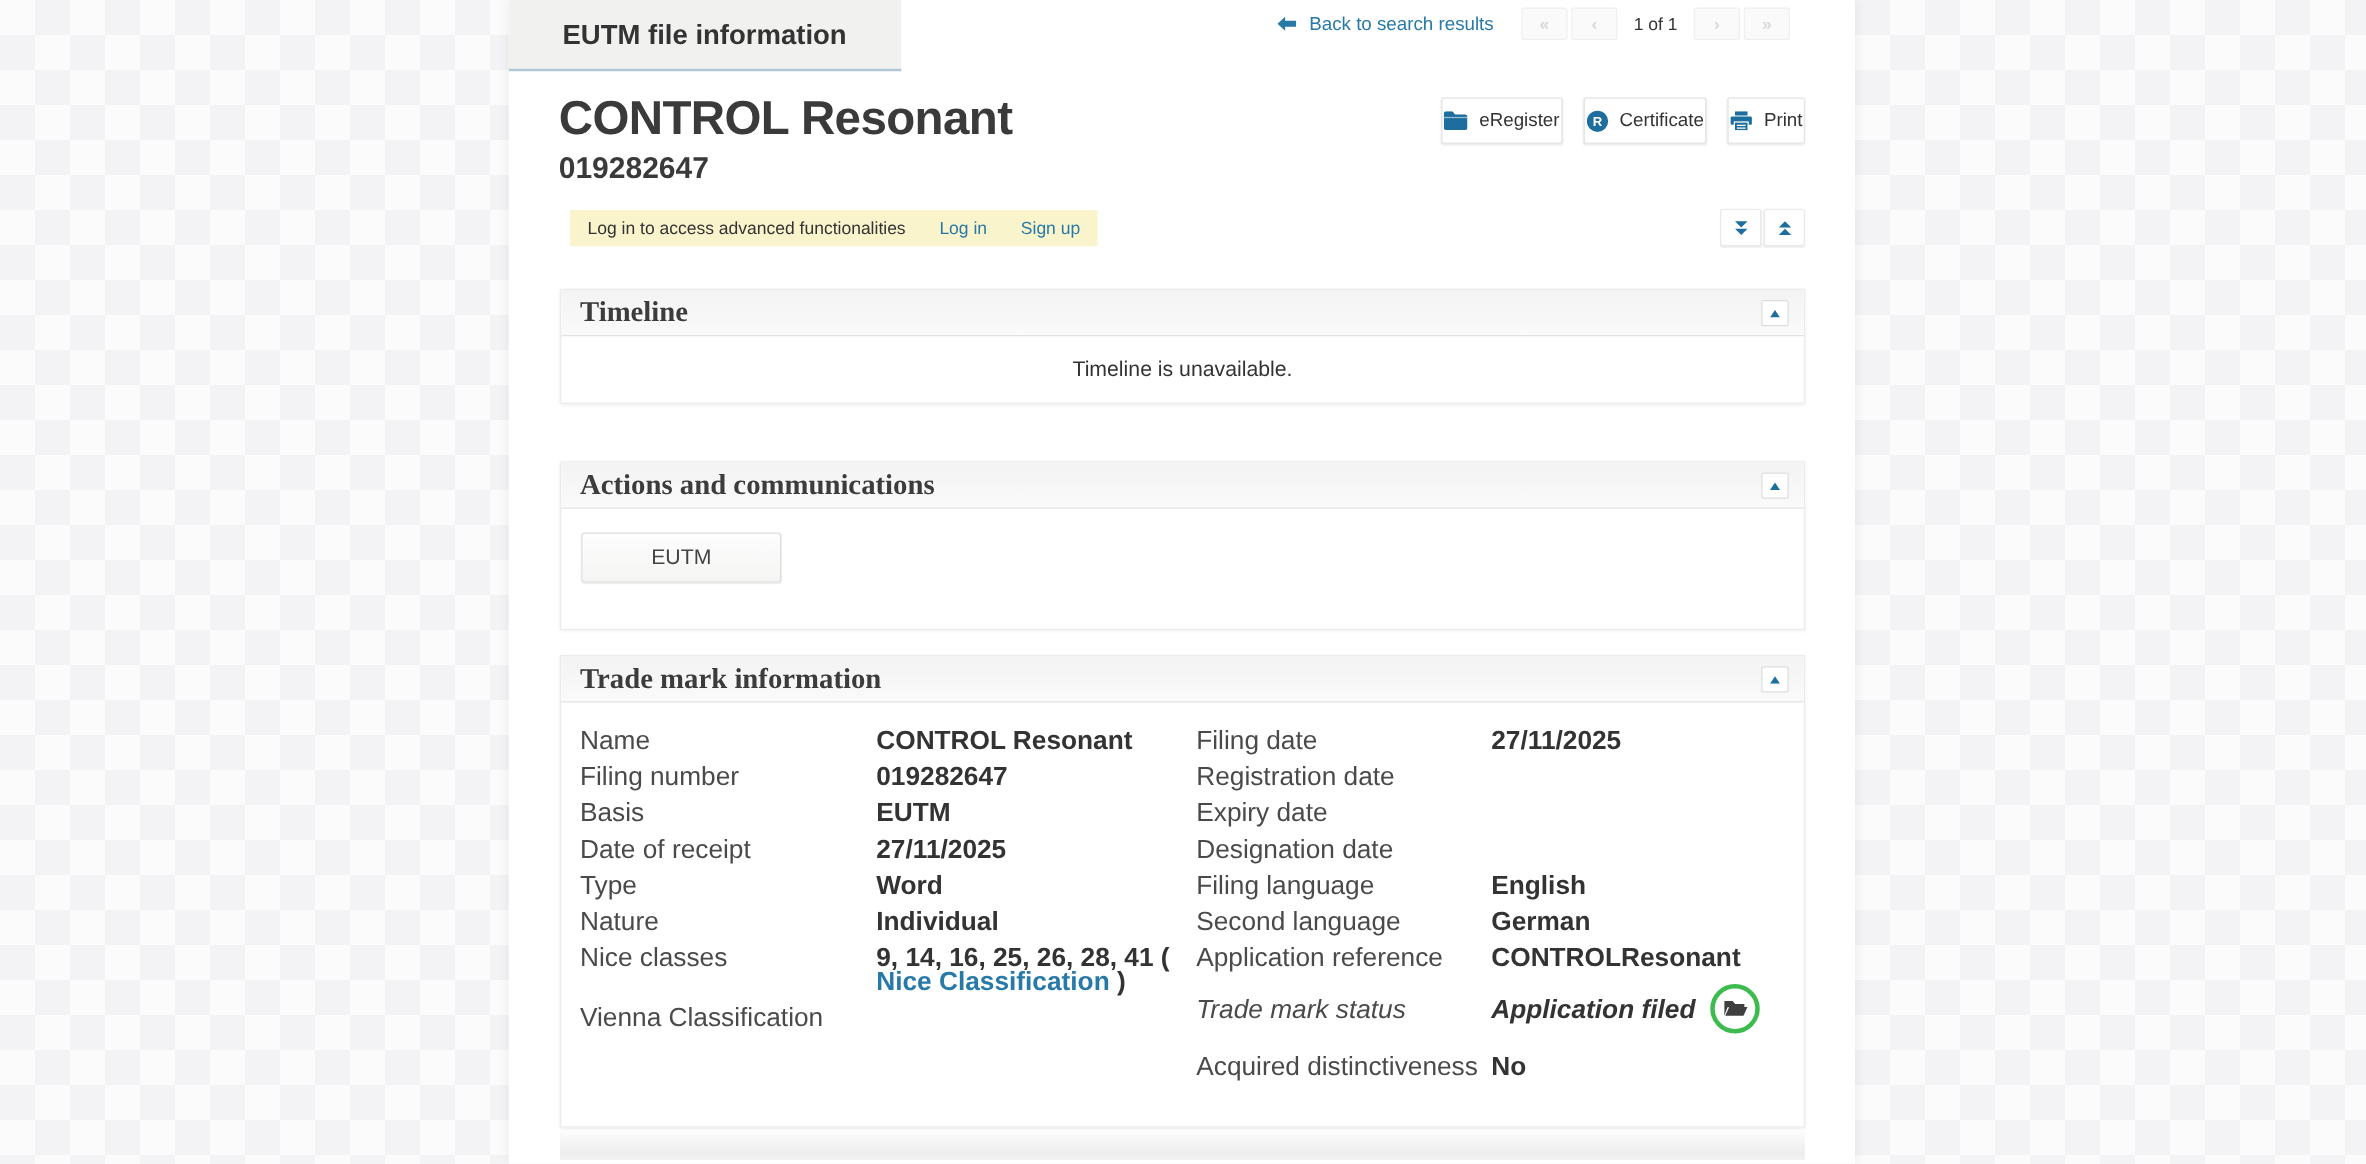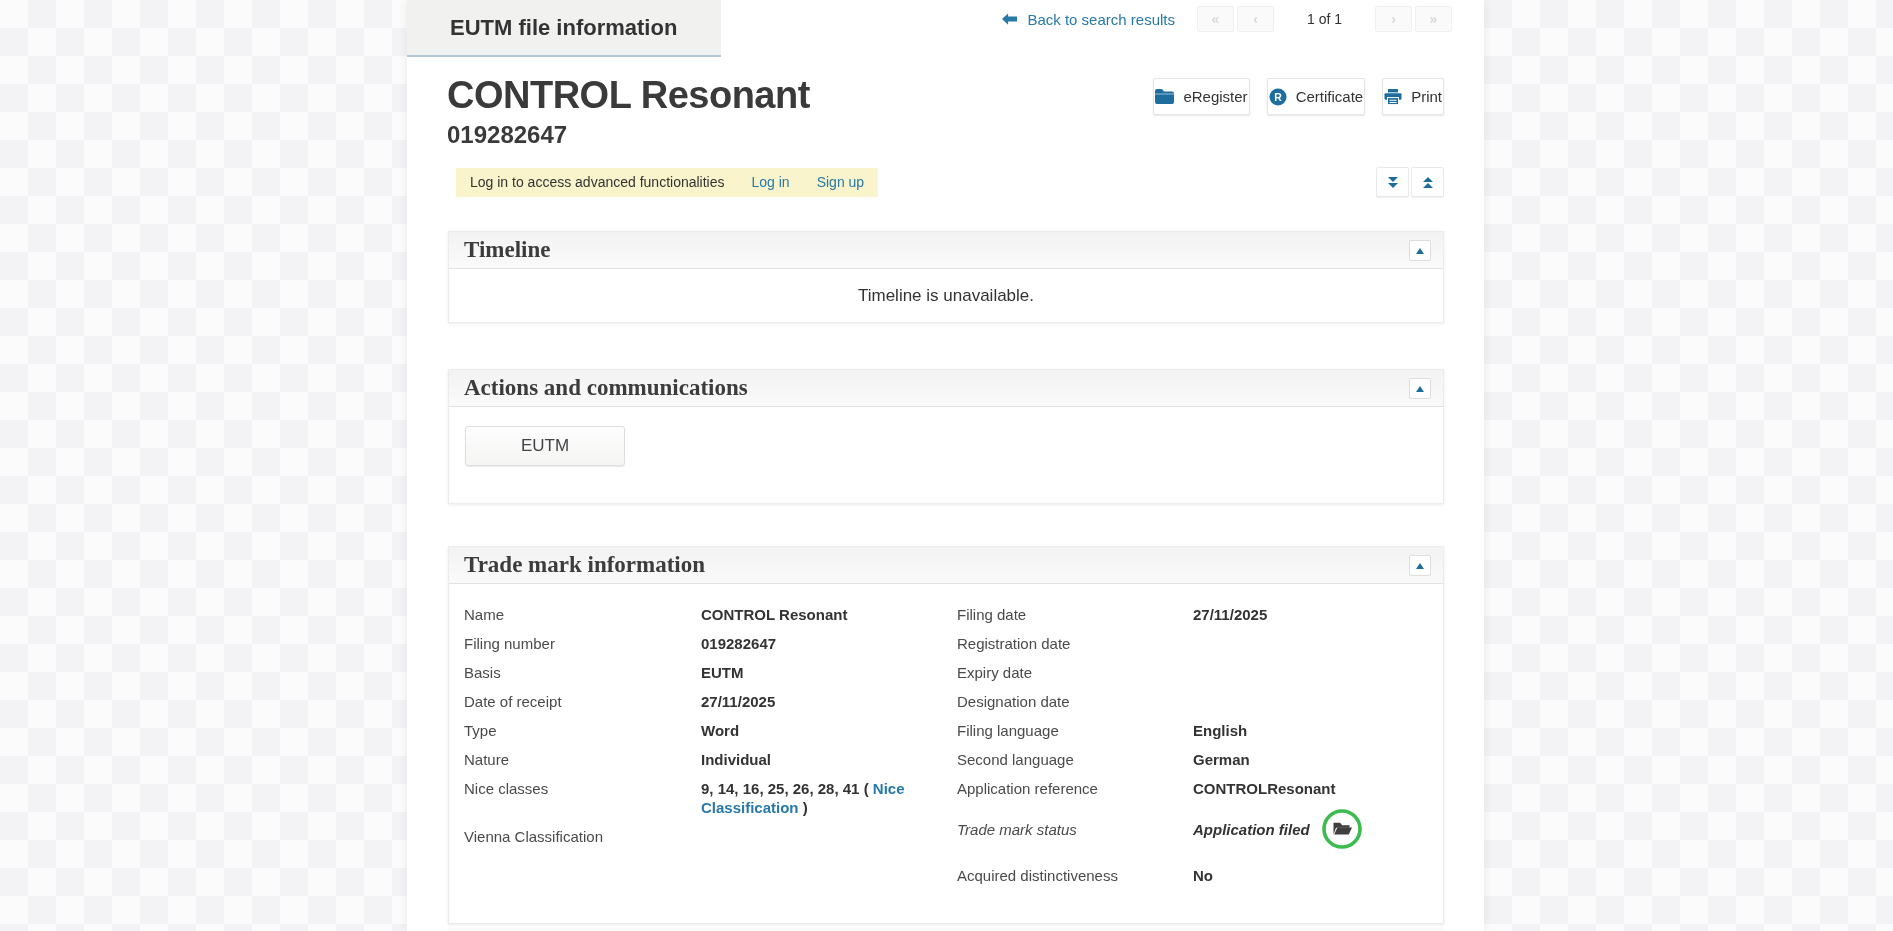--- a/index.html
+++ b/index.html
@@ -15,32 +15,32 @@
     background:#ffffff; box-shadow:0 0 10px rgba(0,0,0,.07);
   }
   
   .file-tab {
     width:314px; height:57px; background:#f1f1f0;
     border-bottom:2px solid #b3c8d6;
     display:flex; align-items:center; padding-left:43px;
     font-size:22px; font-weight:bold; color:#333; cursor:pointer;
   }
   .topnav {
-    position:absolute; top:6px; right:32px;
+    position:absolute; top:6px; right:52px;
     display:flex; align-items:center; gap:22px;
   }
   .back-link { display:flex; align-items:center; gap:10px; color:#2779a7;
     font-size:15px; text-decoration:none; cursor:pointer; }
   .pager { display:flex; align-items:center; gap:3px; }
   .pager button {
     width:37px; height:26px; background:#fafafa; border:1px solid #f0f0f0;
     border-radius:2px; color:#d9d9d9; font-size:14px; font-weight:bold;
     cursor:default;
   }
-  .page-indicator { margin:0 30px; font-size:14px; color:#333; }
+  .page-indicator { margin:0 10px; font-size:14px; color:#333; }
   
   .title-row { display:flex; justify-content:space-between; align-items:flex-start;
     padding:0 40px 0 40px; margin-top:17px; }
   h1 { font-size:38px; font-weight:bold; color:#3a3a3a; letter-spacing:-0.5px; }
   .app-number { font-size:24px; font-weight:bold; color:#3a3a3a; margin-top:4px; }
   .action-buttons { display:flex; gap:17px; margin-top:4px; }
   .action-buttons button {
     height:37px; padding:0 1px; display:flex; align-items:center; gap:9px;
     background:#fff; border:1px solid #e5e5e5; border-radius:2px;
     box-shadow:0 1px 2px rgba(0,0,0,.10); font-size:15px; color:#333;
@@ -77,25 +77,25 @@
   .timeline-body { height:53px; display:flex; align-items:center;
     justify-content:center; font-size:17px; color:#333; }
   .actions-section { margin-top:46px; }
   .actions-body { padding:19px 16px 37px 16px; }
   .eutm-button {
     width:160px; height:40px; font-size:17px; color:#444;
     background:linear-gradient(#fdfdfd,#f5f5f4); border:1px solid #dedede;
     border-radius:3px; box-shadow:0 1px 1px rgba(0,0,0,.09);
     font-family:"Liberation Sans", sans-serif; cursor:pointer;
   }
-  .tm-section { margin-top:42px; }
+  .tm-section { margin-top:20px; }
   .tm-body { display:flex; padding:21px 15px 28px 15px; }
   .tm-col-left { width:493px; flex-shrink:0; }
   .tm-col-right { flex:1; }
-  .row { display:flex; margin-bottom:10px; font-size:15px; line-height:19px; }
+  .row { display:flex; margin-bottom:10px; font-size:21px; line-height:19px; }
   .row .label { width:237px; flex-shrink:0; color:#4a4a4a; }
   .tm-col-right .row .label { width:236px; }
   .row .value { font-weight:bold; color:#333; width:260px; }
   .row .value a { color:#2779a7; text-decoration:none; font-weight:bold; cursor:pointer; }
   .row-vienna { margin-top:10px; }
   .row-status { align-items:center; margin-bottom:16px;font-style:italic; }
   .row-status .value { display:flex; align-items:center; gap:11px; width:auto; }
   .next-section-strip { margin:2px 40px 0 41px; height:24px;
     background:linear-gradient(#fdfdfd, #ededee 80%, #f2f2f3); }
   svg { display:block; }

